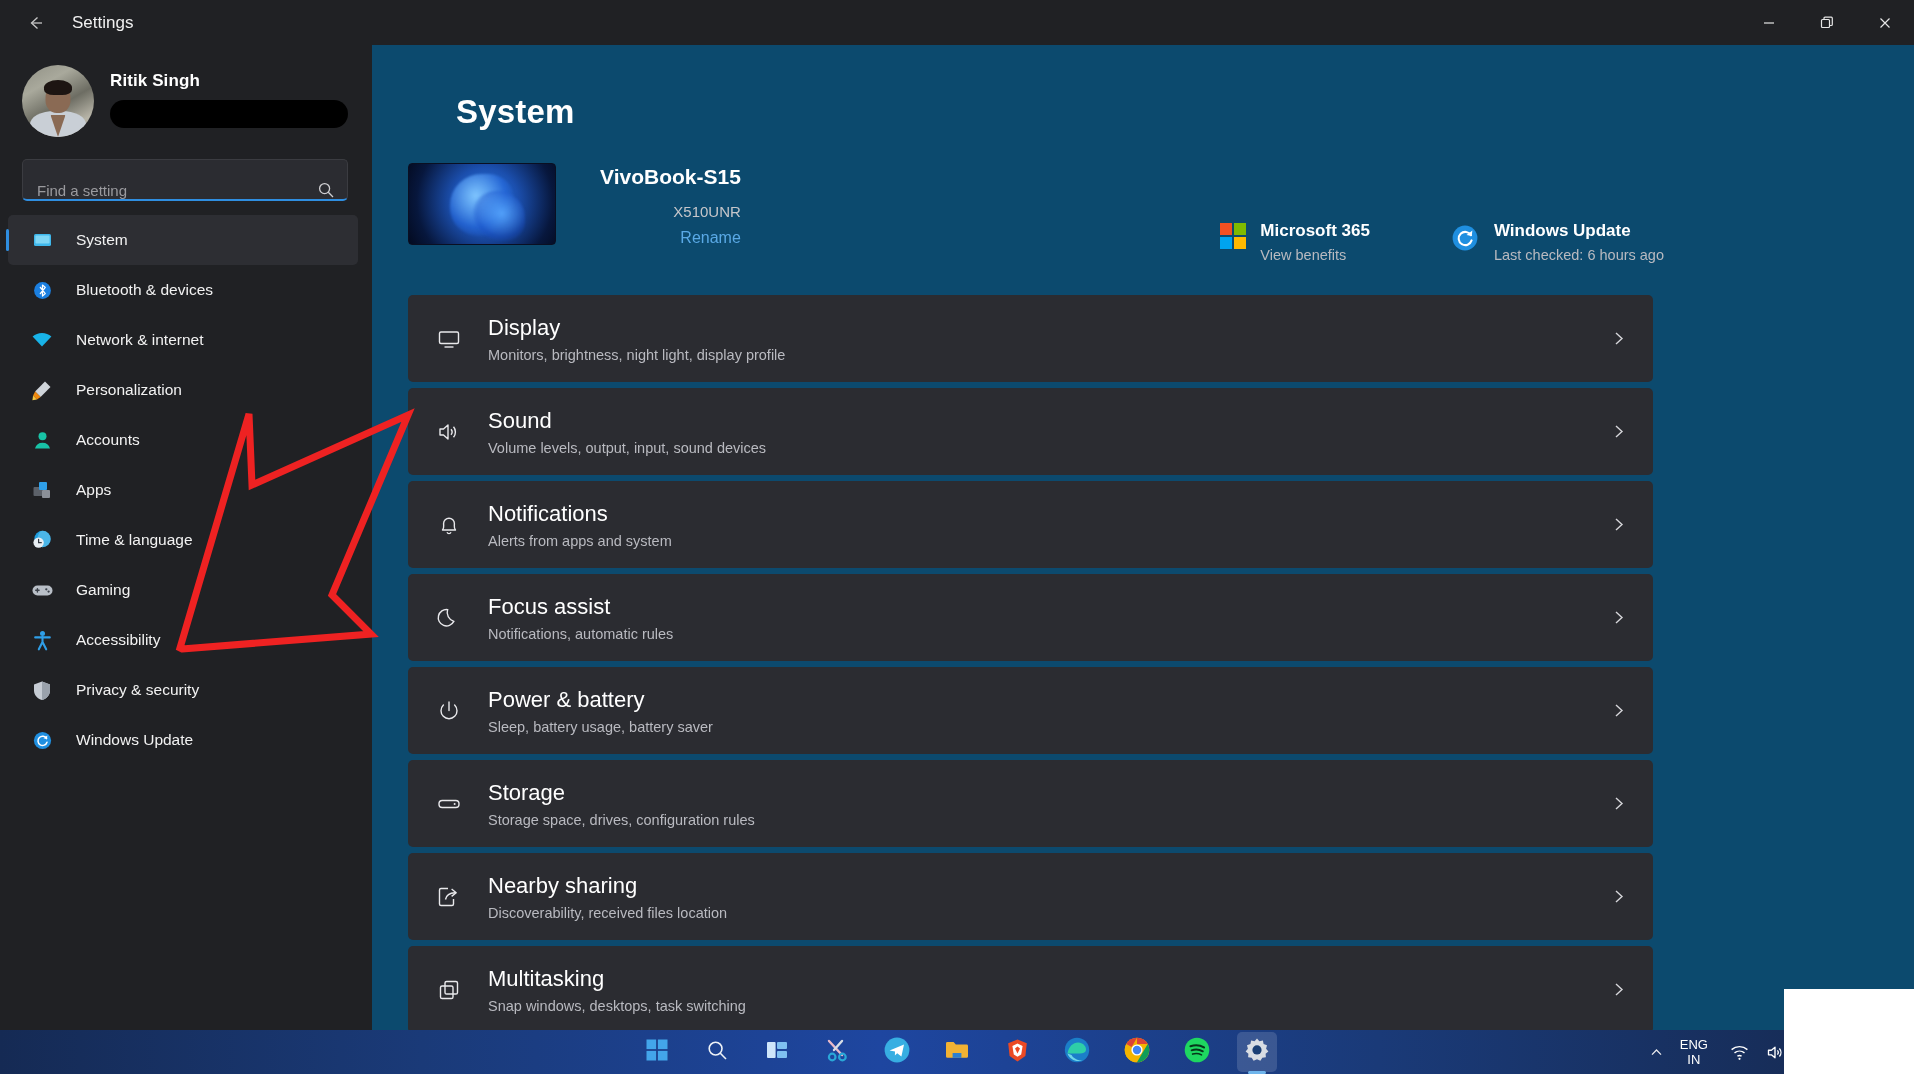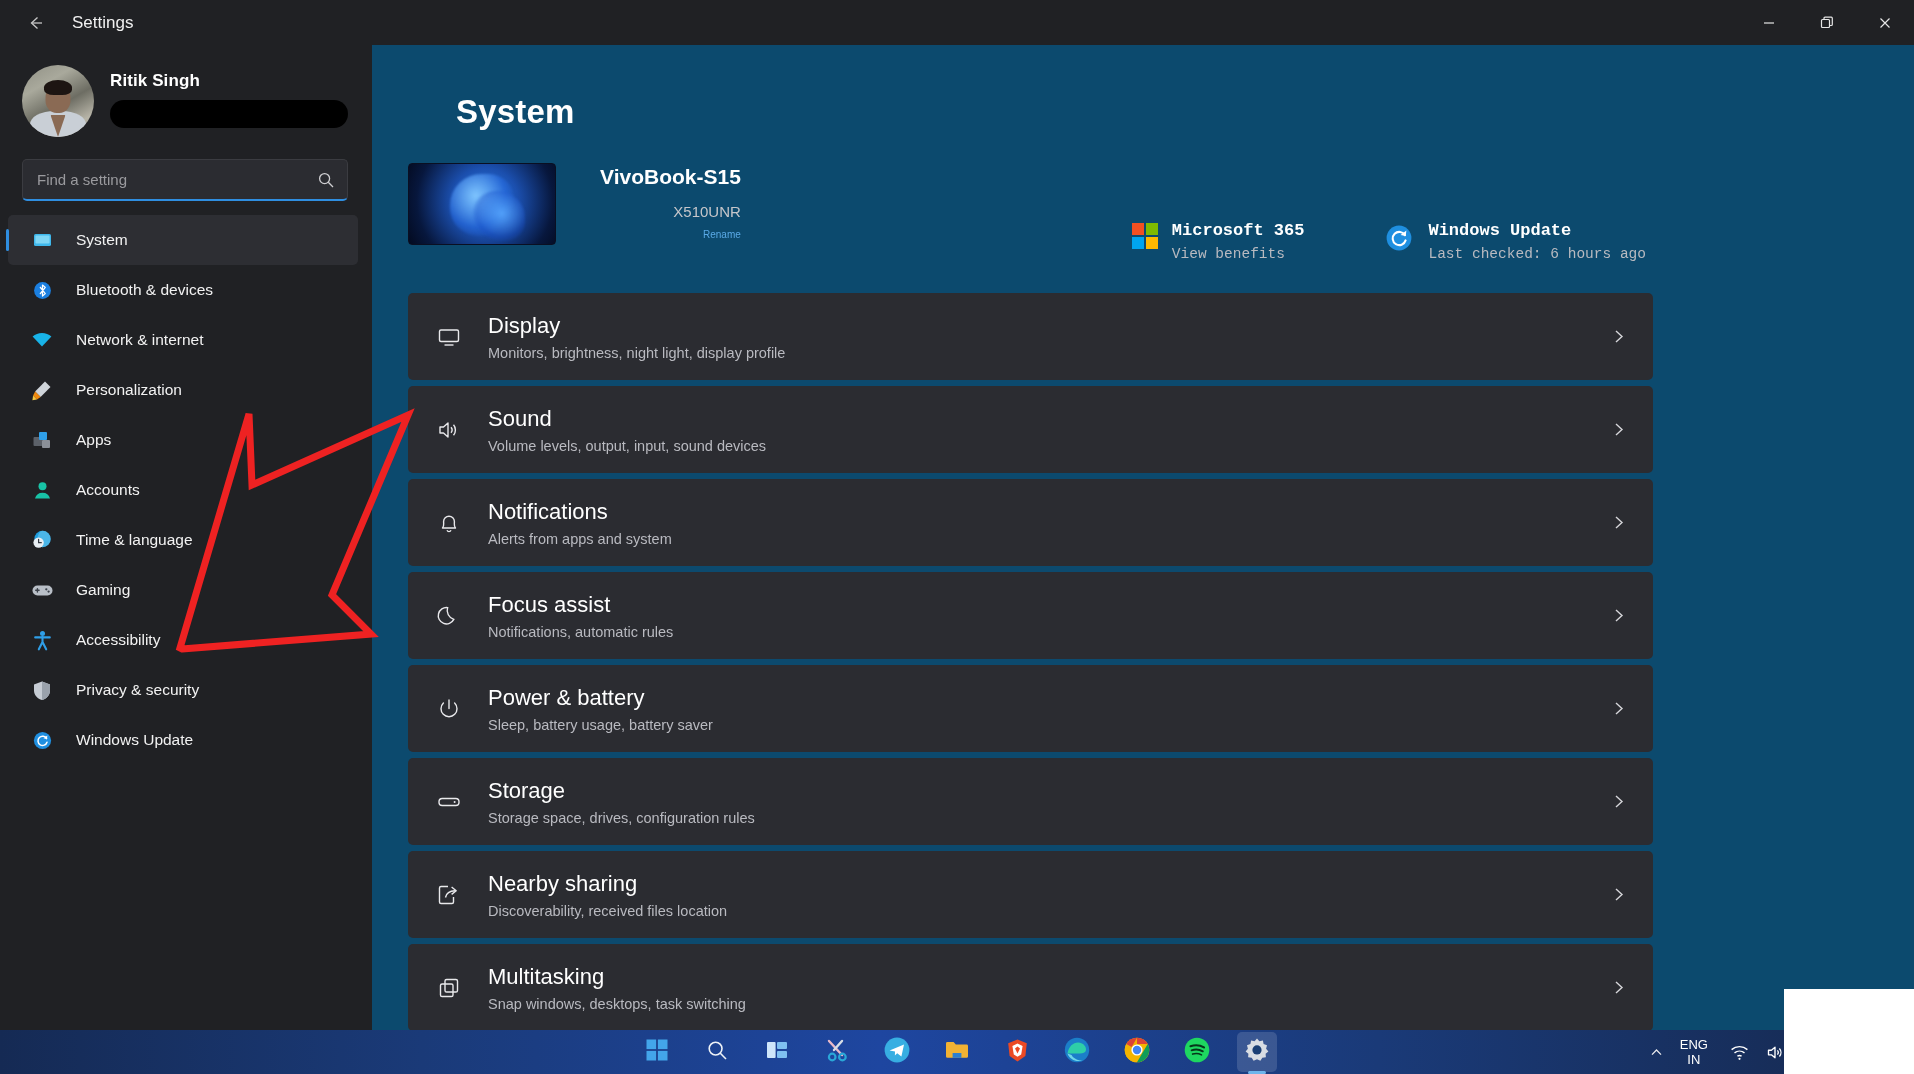--- a/index.html
+++ b/index.html
@@ -62,21 +62,21 @@
   .profile-right { margin-left:16px; padding-top:6px; }
   .profile-name { font-size:17px; color:#ffffff; font-weight:600; letter-spacing:.1px; }
   .profile-email-redacted {
     margin-top:9px; width:238px; height:28px; background:#000000; border-radius:16px;
   }
 
   .searchwrap { padding:22px 24px 0 22px; }
   .searchbox {
     position:relative; height:42px; background:#2b2c31;
     border:1px solid #3b3c41; border-bottom:2px solid #2f8ee0;
-    border-radius:5px; display:flex; align-items:center;
+    border-radius:5px; display:flex; align-items:flex-end;
   }
   .searchbox input {
     flex:1; background:transparent; border:none; outline:none;
     color:#d6d6d6; font-size:15px; padding:0 38px 0 14px;
     font-family:"Liberation Sans", sans-serif;
   }
   .searchbox input::placeholder { color:#9a9a9e; }
   .search-icon { position:absolute; right:12px; color:#cfcfd2; display:flex; }
 
   .navlist { margin-top:14px; }
@@ -114,23 +114,23 @@
   }
   .device-thumb .bloom2 {
     position:absolute; left:44%; top:34%; width:52px; height:50px;
     border-radius:45% 55% 40% 60%;
     background:radial-gradient(ellipse at 55% 45%, rgba(90,170,255,.85), rgba(25,80,200,.4) 60%, rgba(5,20,70,0) 78%);
     filter:blur(1px);
   }
   .device-meta { margin-left:44px; padding-top:2px; }
   .device-name { font-size:21px; color:#ffffff; font-weight:600; }
   .device-model { font-size:15px; color:#c6c6ca; margin-top:14px; }
-  .device-rename { font-size:10px; color:#5aa9e6; margin-top:9px; cursor:pointer; }
-
-  .quickcards { position:absolute; right:268px; top:176px; display:flex; gap:80px;font-family:Liberation Mono, monospace; }
+  .device-rename { font-size:16px; color:#5aa9e6; margin-top:9px; cursor:pointer; }
+
+  .quickcards { position:absolute; right:250px; top:176px; display:flex; gap:80px; }
   .qcard { display:flex; align-items:flex-start; }
   .qcard-ico { width:30px; height:30px; flex:none; margin-right:14px; margin-top:2px; }
   .qcard-title { font-size:17px; color:#ffffff; font-weight:600; }
   .qcard-sub { font-size:14.5px; color:#b9bac0; margin-top:6px; }
 
   .ms-logo { width:26px; height:26px; display:grid; grid-template-columns:1fr 1fr; grid-template-rows:1fr 1fr; gap:2px; }
   .ms-logo i { display:block; }
 
   .rows { margin:48px 0 0 36px; width:1245px; }
   .row {
@@ -272,36 +272,36 @@
             <path d="M4.1 12.4 L9.6 17.9 L6 20.6 L2.1 16.5 Z" fill="#f0890f"></path>
             <path d="M2.1 16.5 L6 20.6 L1.4 21.3 Z" fill="#f5c842"></path>
           </svg>
         </span>
         <span class="nav-label">Personalization</span>
       </div>
 
       <div class="navitem">
         <span class="nav-ico">
           <svg width="21" height="21" viewBox="0 0 21 21">
+            <circle cx="10.5" cy="6.2" r="4" fill="#18c3a6"></circle>
+            <path d="M3 18.5 A7.8 7.8 0 0 1 18 18.5 Z" fill="#18c3a6"></path>
+          </svg>
+        </span>
+        <span class="nav-label">Accounts</span>
+      </div>
+
+      <div class="navitem">
+        <span class="nav-ico">
+          <svg width="21" height="21" viewBox="0 0 21 21">
             <rect x="1.5" y="7" width="9" height="9" rx="1" fill="#5c6169"></rect>
             <rect x="7" y="2" width="8" height="8" rx="1" fill="#2f9fe8"></rect>
             <rect x="10" y="10" width="8" height="8" rx="1" fill="#8b9098"></rect>
           </svg>
         </span>
         <span class="nav-label">Apps</span>
-      </div>
-
-      <div class="navitem">
-        <span class="nav-ico">
-          <svg width="21" height="21" viewBox="0 0 21 21">
-            <circle cx="10.5" cy="6.2" r="4" fill="#18c3a6"></circle>
-            <path d="M3 18.5 A7.8 7.8 0 0 1 18 18.5 Z" fill="#18c3a6"></path>
-          </svg>
-        </span>
-        <span class="nav-label">Accounts</span>
       </div>
 
       <div class="navitem">
         <span class="nav-ico">
           <svg width="22" height="22" viewBox="0 0 22 22">
             <circle cx="11.5" cy="10" r="8.2" fill="#1f9ee0"></circle>
             <path d="M11.5 1.8 a8.2 8.2 0 0 1 0 16.4 a5 8.2 0 0 1 0 -16.4" fill="#6fcbef" opacity=".55"></path>
             <circle cx="7.6" cy="13.6" r="5.2" fill="#e8eef3"></circle>
             <path d="M7.6 10.3 V13.7 H10.3" fill="none" stroke="#333a42" stroke-width="1.2" stroke-linecap="round"></path>
           </svg>

